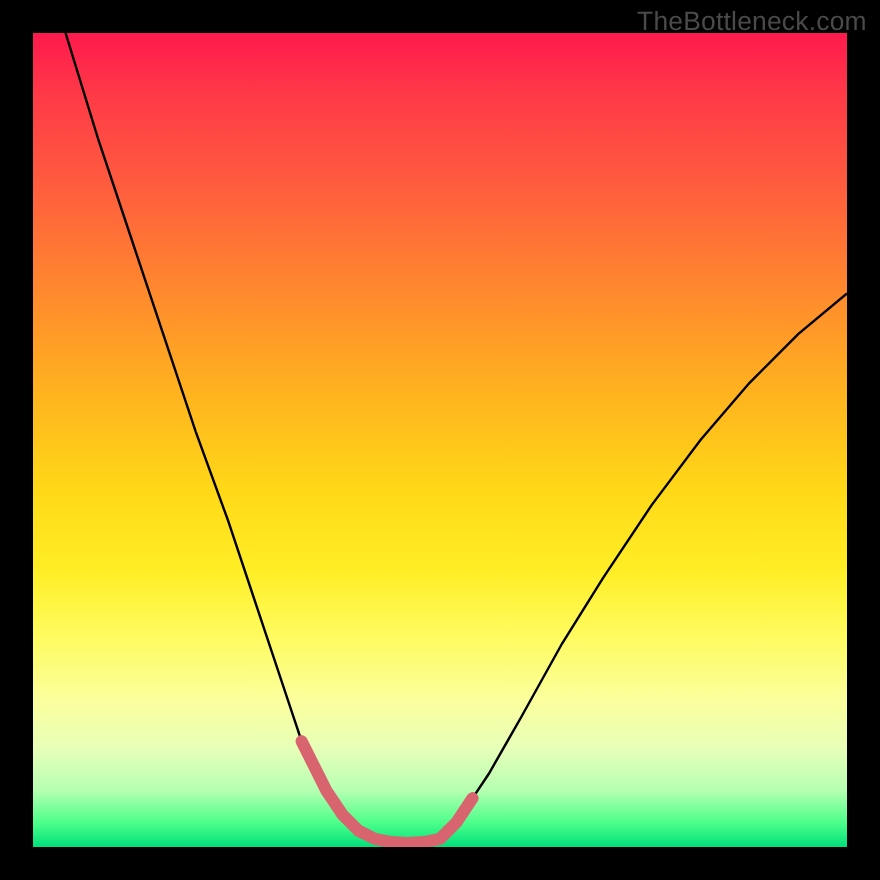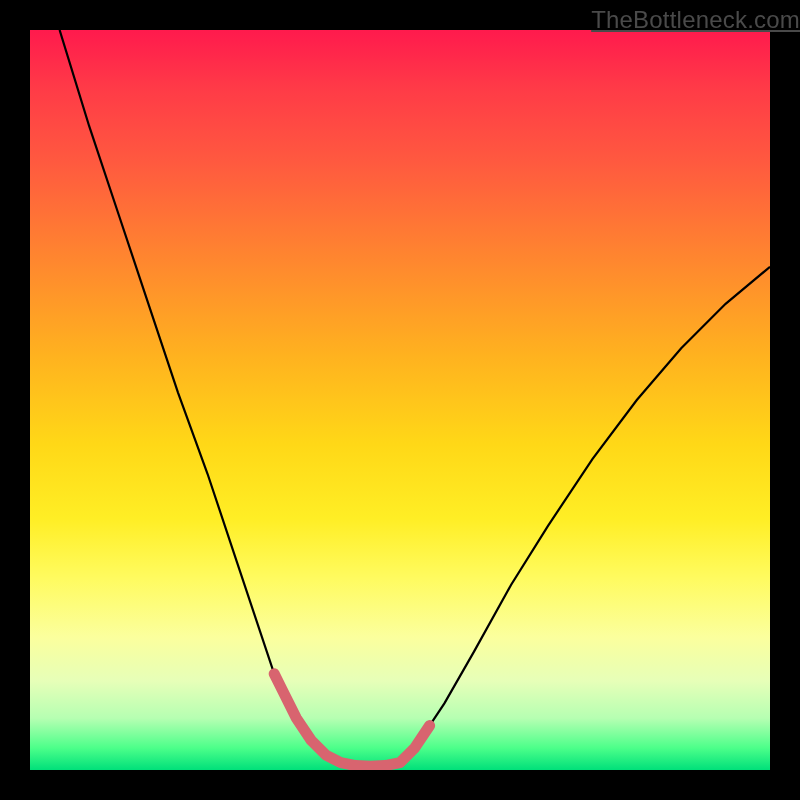--- a/index.html
+++ b/index.html
@@ -46,27 +46,26 @@
       #fbff9d 82%,
       #e6ffb8 88%,
       #b6ffb2 93%,
       #4dff8a 97%,
       #00e07a 100%
     );
   }
   .watermark {
     position: absolute;
     top: 6px;
-    right: 0;
+    right: 12px;
     color: #4a4a4a;
     font-size: 24px;
     font-weight: 500;
     letter-spacing: 0.2px;
     user-select: none;
-    text-decoration: underline;
   }
   svg.curves {
     position: absolute;
     left: 0;
     top: 0;
     width: 100%;
     height: 100%;
   }
 </style>
 </head>

